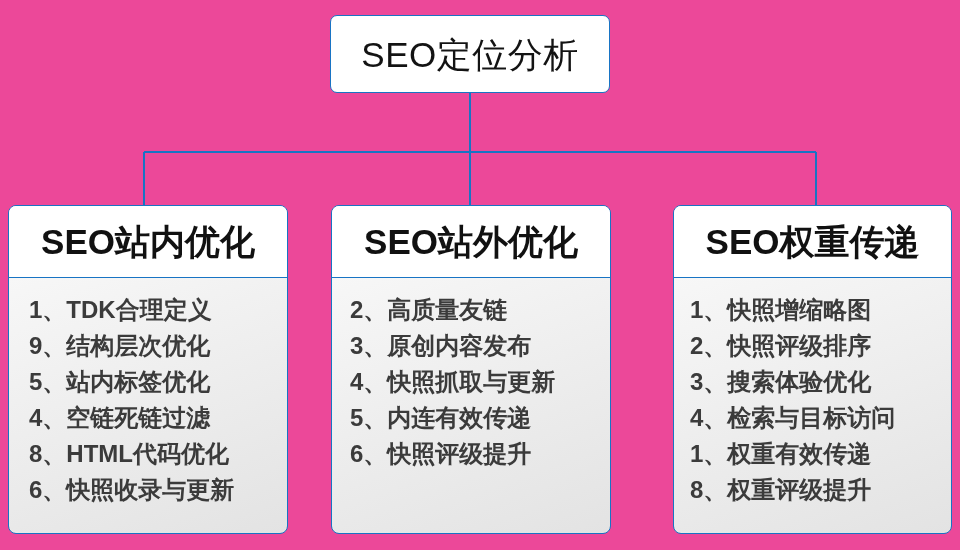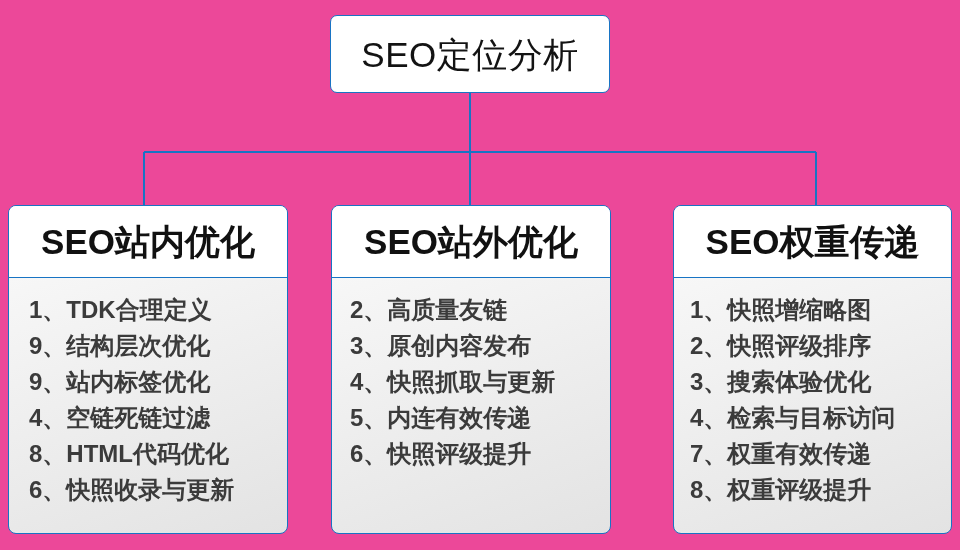--- a/index.html
+++ b/index.html
@@ -131,21 +131,21 @@
   </div>
 
   <div class="branch" id="branch-0">
     <div class="branch-header">
       <span class="branch-title">SEO站内优化</span>
     </div>
     <div class="branch-body">
       <ul class="branch-list">
         <li class="branch-item">1、TDK合理定义</li>
         <li class="branch-item">9、结构层次优化</li>
-        <li class="branch-item">9、站内标签优化</li>
+        <li class="branch-item">5、站内标签优化</li>
         <li class="branch-item">4、空链死链过滤</li>
         <li class="branch-item">8、HTML代码优化</li>
         <li class="branch-item">6、快照收录与更新</li>
       </ul>
     </div>
   </div>
 
   <div class="branch" id="branch-1">
     <div class="branch-header">
       <span class="branch-title">SEO站外优化</span>
@@ -164,19 +164,19 @@
   <div class="branch" id="branch-2">
     <div class="branch-header">
       <span class="branch-title">SEO权重传递</span>
     </div>
     <div class="branch-body">
       <ul class="branch-list">
         <li class="branch-item">1、快照增缩略图</li>
         <li class="branch-item">2、快照评级排序</li>
         <li class="branch-item">3、搜索体验优化</li>
         <li class="branch-item">4、检索与目标访问</li>
-        <li class="branch-item">7、权重有效传递</li>
+        <li class="branch-item">1、权重有效传递</li>
         <li class="branch-item">8、权重评级提升</li>
       </ul>
     </div>
   </div>
 
 </div>
 
 </body></html>

